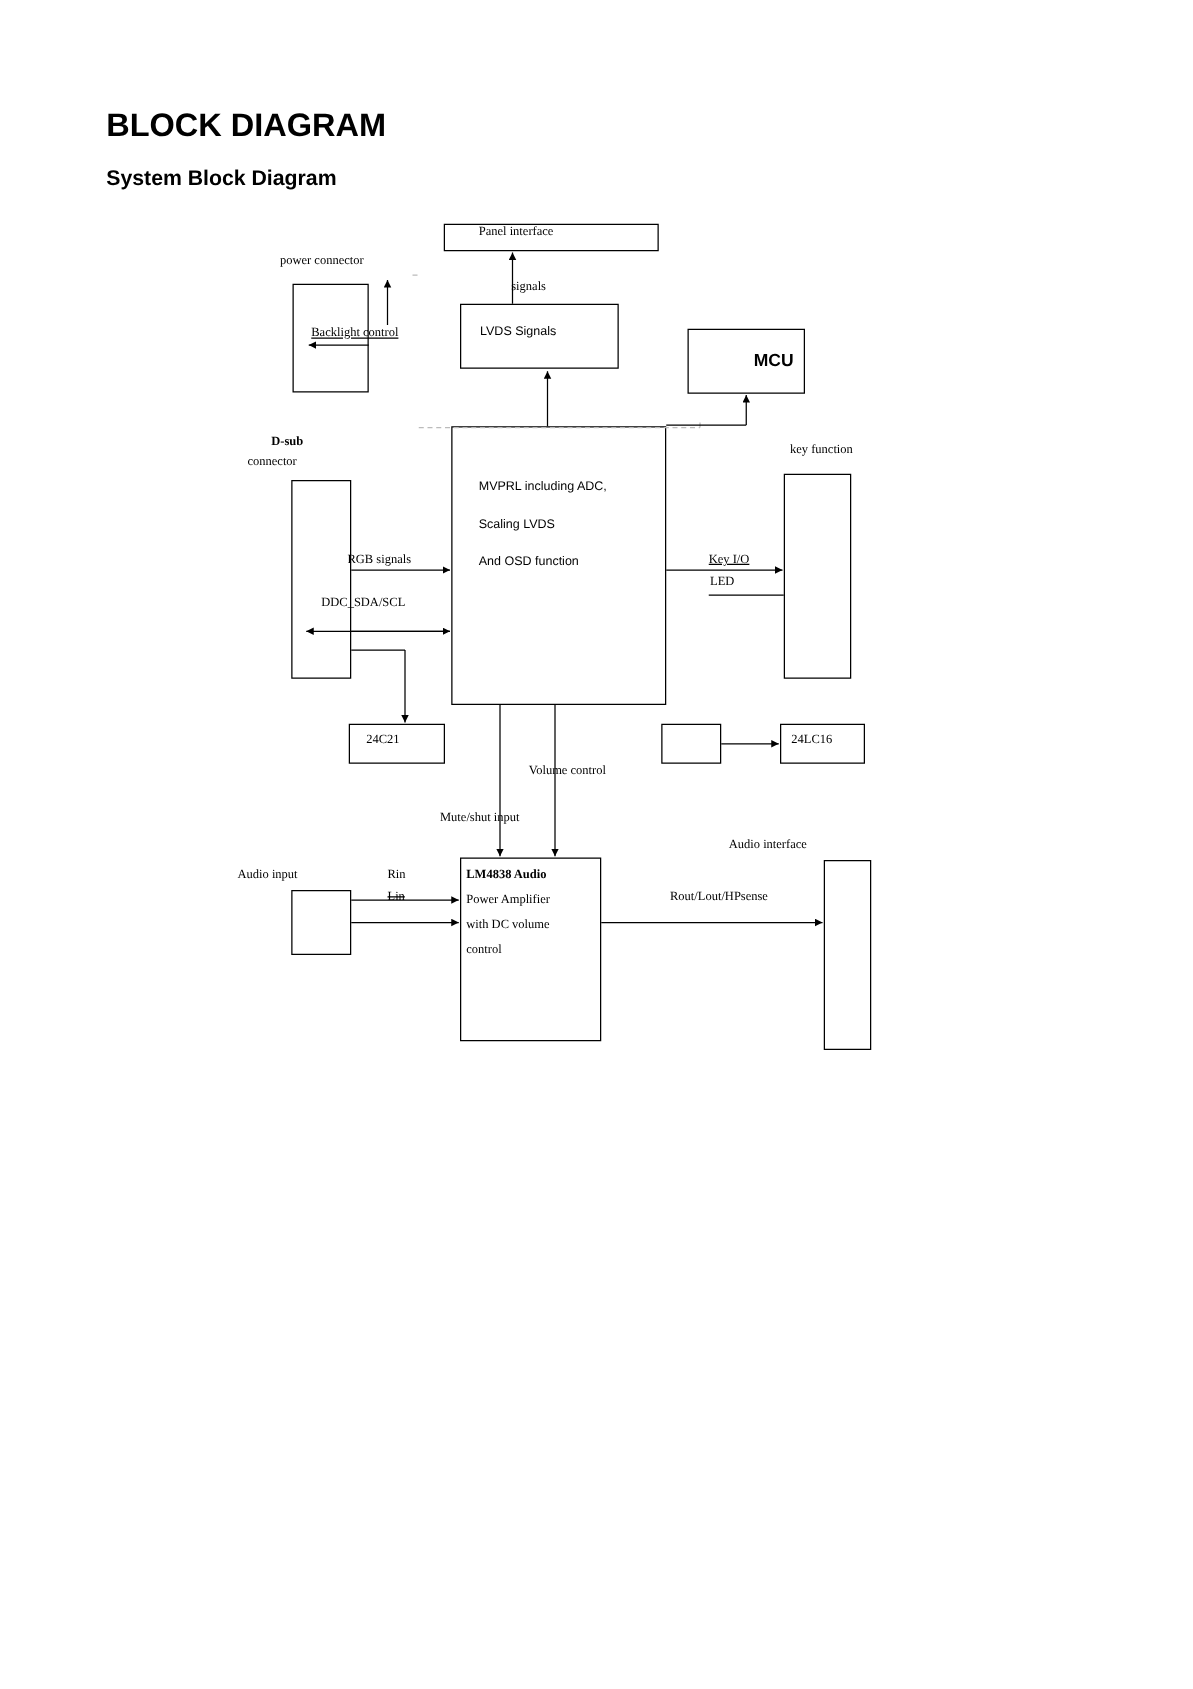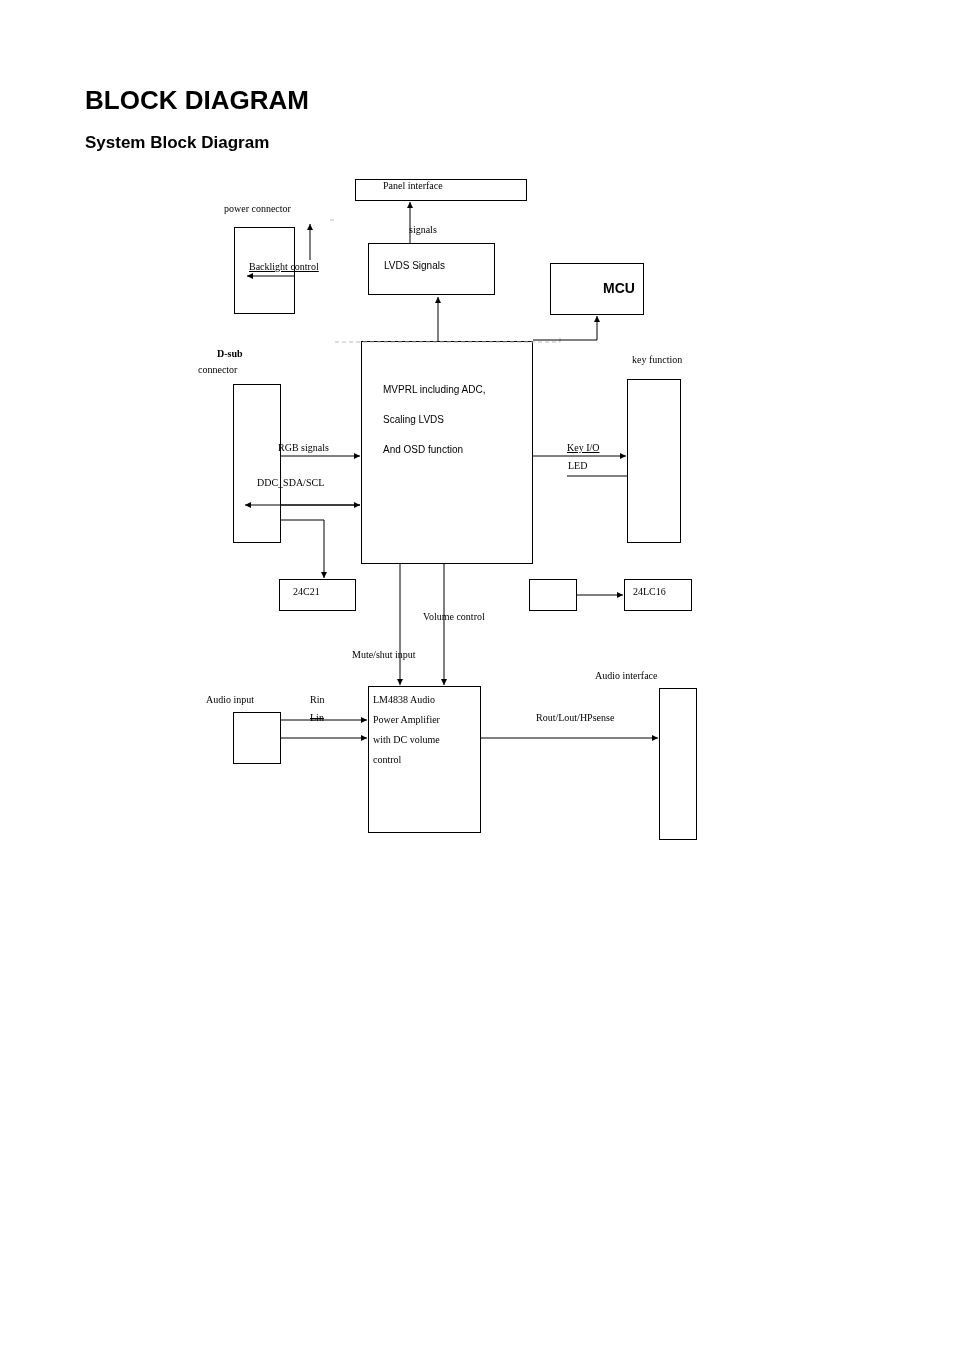--- a/index.html
+++ b/index.html
@@ -114,31 +114,31 @@
 
   <div class="box" style="left:529px; top:579px; width:48px; height:32px;"></div>
 
   <div class="box" style="left:624px; top:579px; width:68px; height:32px;"></div>
   <span class="label" style="left:633px; top:586px;">24LC16</span>
 
   <span class="label" style="left:423px; top:611px;">Volume control</span>
 
   <span class="label" style="left:352px; top:649px;">Mute/shut input</span>
 
-  <span class="label" style="left:595px; top:670px;">Audio interface</span>
+  <span class="label" style="left:583px; top:670px;">Audio interface</span>
 
-  <span class="label" style="left:206px; top:694px;">Audio input</span>
+  <span class="label" style="left:190px; top:694px;">Audio input</span>
 
   <span class="label" style="left:310px; top:694px;">Rin</span>
   <span class="label" style="left:310px; top:712px; text-decoration: line-through;">Lin</span>
 
   <div class="box" style="left:233px; top:712px; width:48px; height:52px;"></div>
 
   <div class="box" style="left:368px; top:686px; width:113px; height:147px;"></div>
-  <span class="label" style="left:373px; top:694px;">LM4838  Audio</span>
+  <span class="label" style="left:373px; top:694px;font-weight:bold;">LM4838  Audio</span>
   <span class="label" style="left:373px; top:714px;">Power Amplifier</span>
   <span class="label" style="left:373px; top:734px;">with DC volume</span>
   <span class="label" style="left:373px; top:754px;">control</span>
 
   <span class="label" style="left:536px; top:712px;">Rout/Lout/HPsense</span>
 
   <div class="box" style="left:659px; top:688px; width:38px; height:152px;"></div>
 
   <svg class="overlay">
     <defs>

